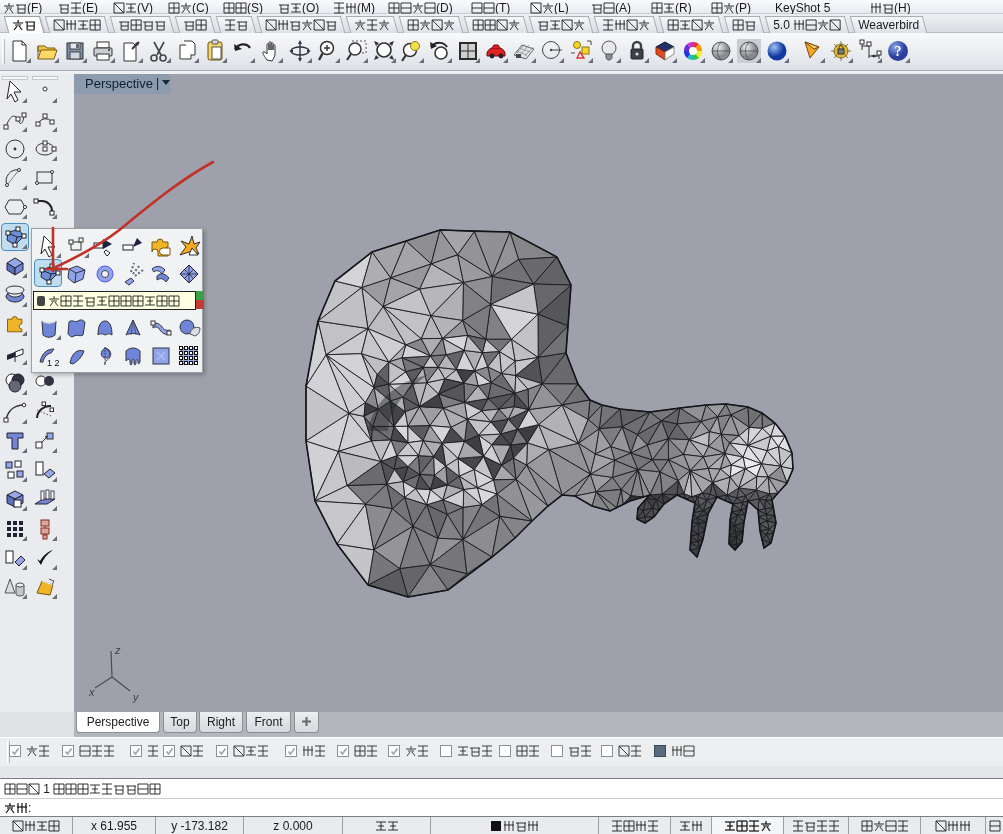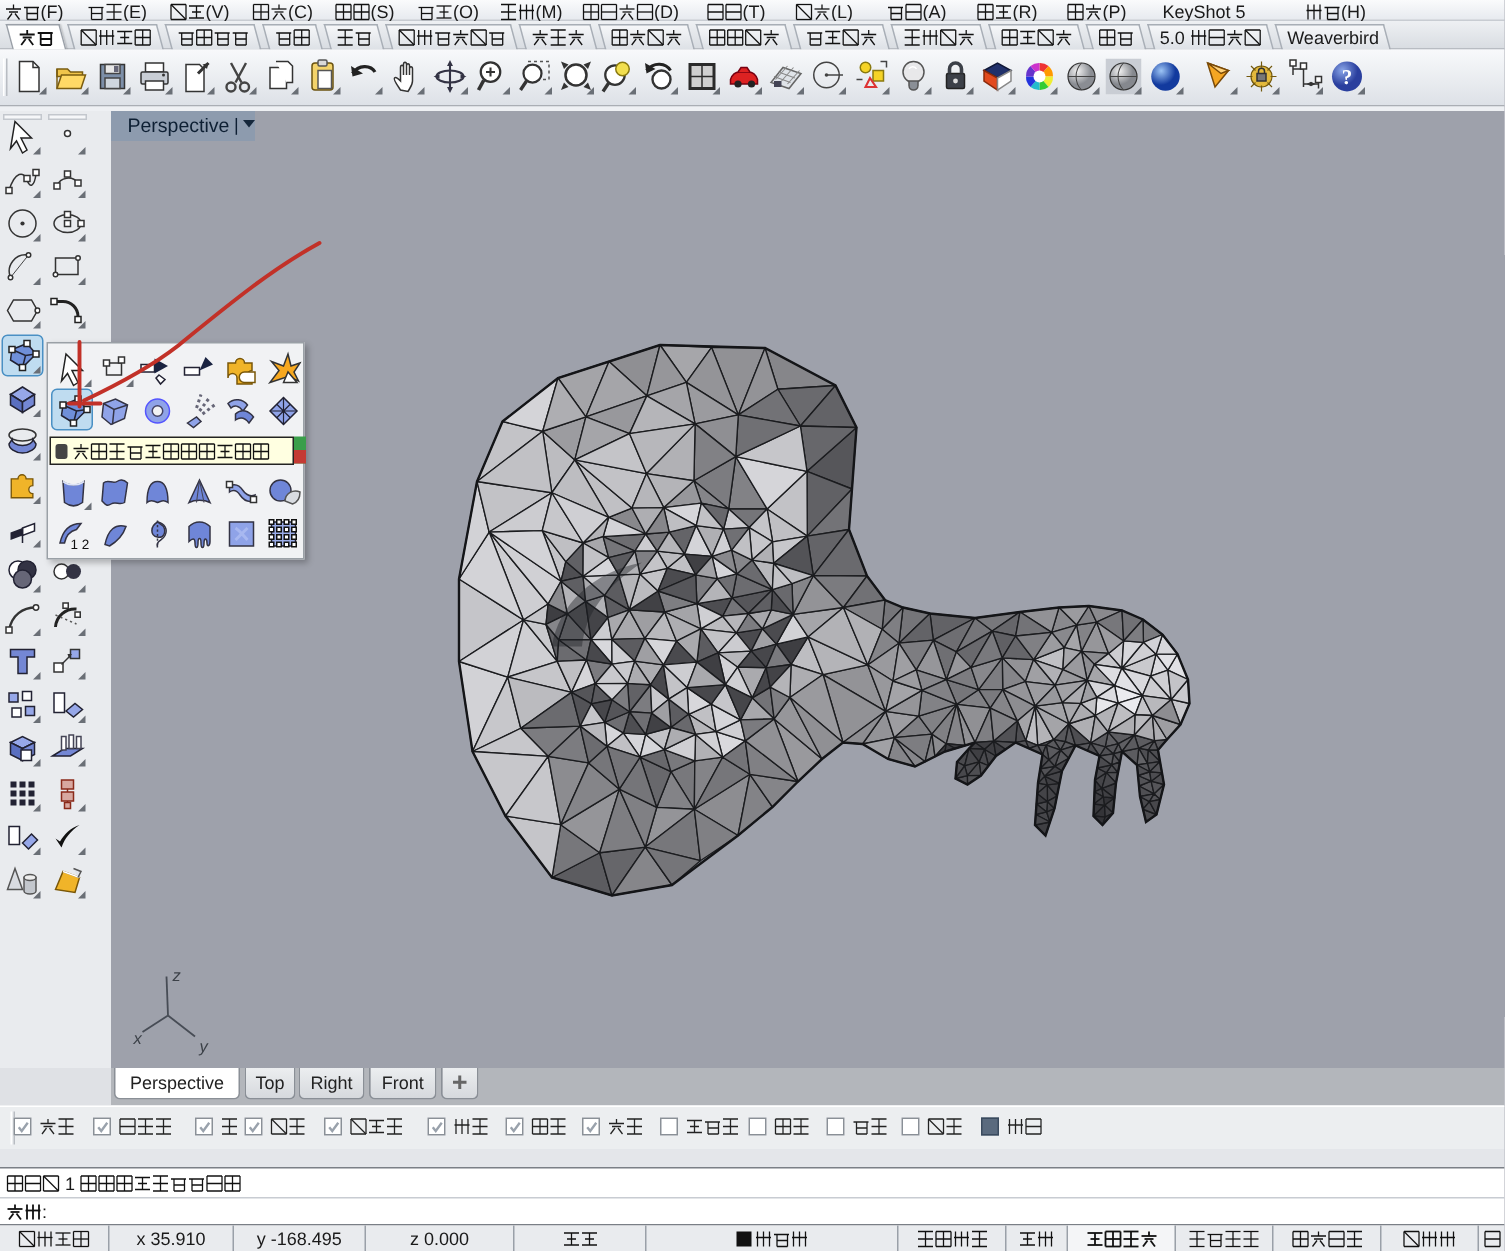--- a/index.html
+++ b/index.html
@@ -2263,24 +2263,24 @@
           <line x1="37.0" y1="1.0" x2="47.0" y2="1.0"></line>
           <line x1="47.0" y1="1.0" x2="47.0" y2="11.0"></line>
           <line x1="47.0" y1="11.0" x2="37.0" y2="11.0"></line>
           <line x1="37.0" y1="11.0" x2="37.0" y2="1.0"></line>
           <line x1="42.0" y1="1.0" x2="42.0" y2="11.0"></line>
           <line x1="37.0" y1="6.0" x2="47.0" y2="6.0"></line>
         </g>
       </svg>
     </div>
     <div class="abs" style="left:72px;top:0;width:83px;height:17px;border-left:1px solid #9aa0a8;display:flex;align-items:center;justify-content:center;white-space:nowrap;">
-      <span>x 35.910</span>
+      <span>x 61.955</span>
     </div>
     <div class="abs" style="left:155px;top:0;width:88px;height:17px;border-left:1px solid #9aa0a8;display:flex;align-items:center;justify-content:center;white-space:nowrap;">
-      <span>y -168.495</span>
+      <span>y -173.182</span>
     </div>
     <div class="abs" style="left:243px;top:0;width:99px;height:17px;border-left:1px solid #9aa0a8;display:flex;align-items:center;justify-content:center;white-space:nowrap;">
       <span>z 0.000</span>
     </div>
     <div class="abs" style="left:342px;top:0;width:88px;height:17px;border-left:1px solid #9aa0a8;display:flex;align-items:center;justify-content:center;white-space:nowrap;">
       <svg width="24" height="12" style="vertical-align:-2px" viewBox="0 0 24 12">
         <g stroke="#111" stroke-width="0.85" fill="none">
           <line x1="1.0" y1="2.0" x2="11.0" y2="2.0"></line>
           <line x1="1.0" y1="10.0" x2="11.0" y2="10.0"></line>
           <line x1="6.0" y1="2.0" x2="6.0" y2="10.0"></line>

